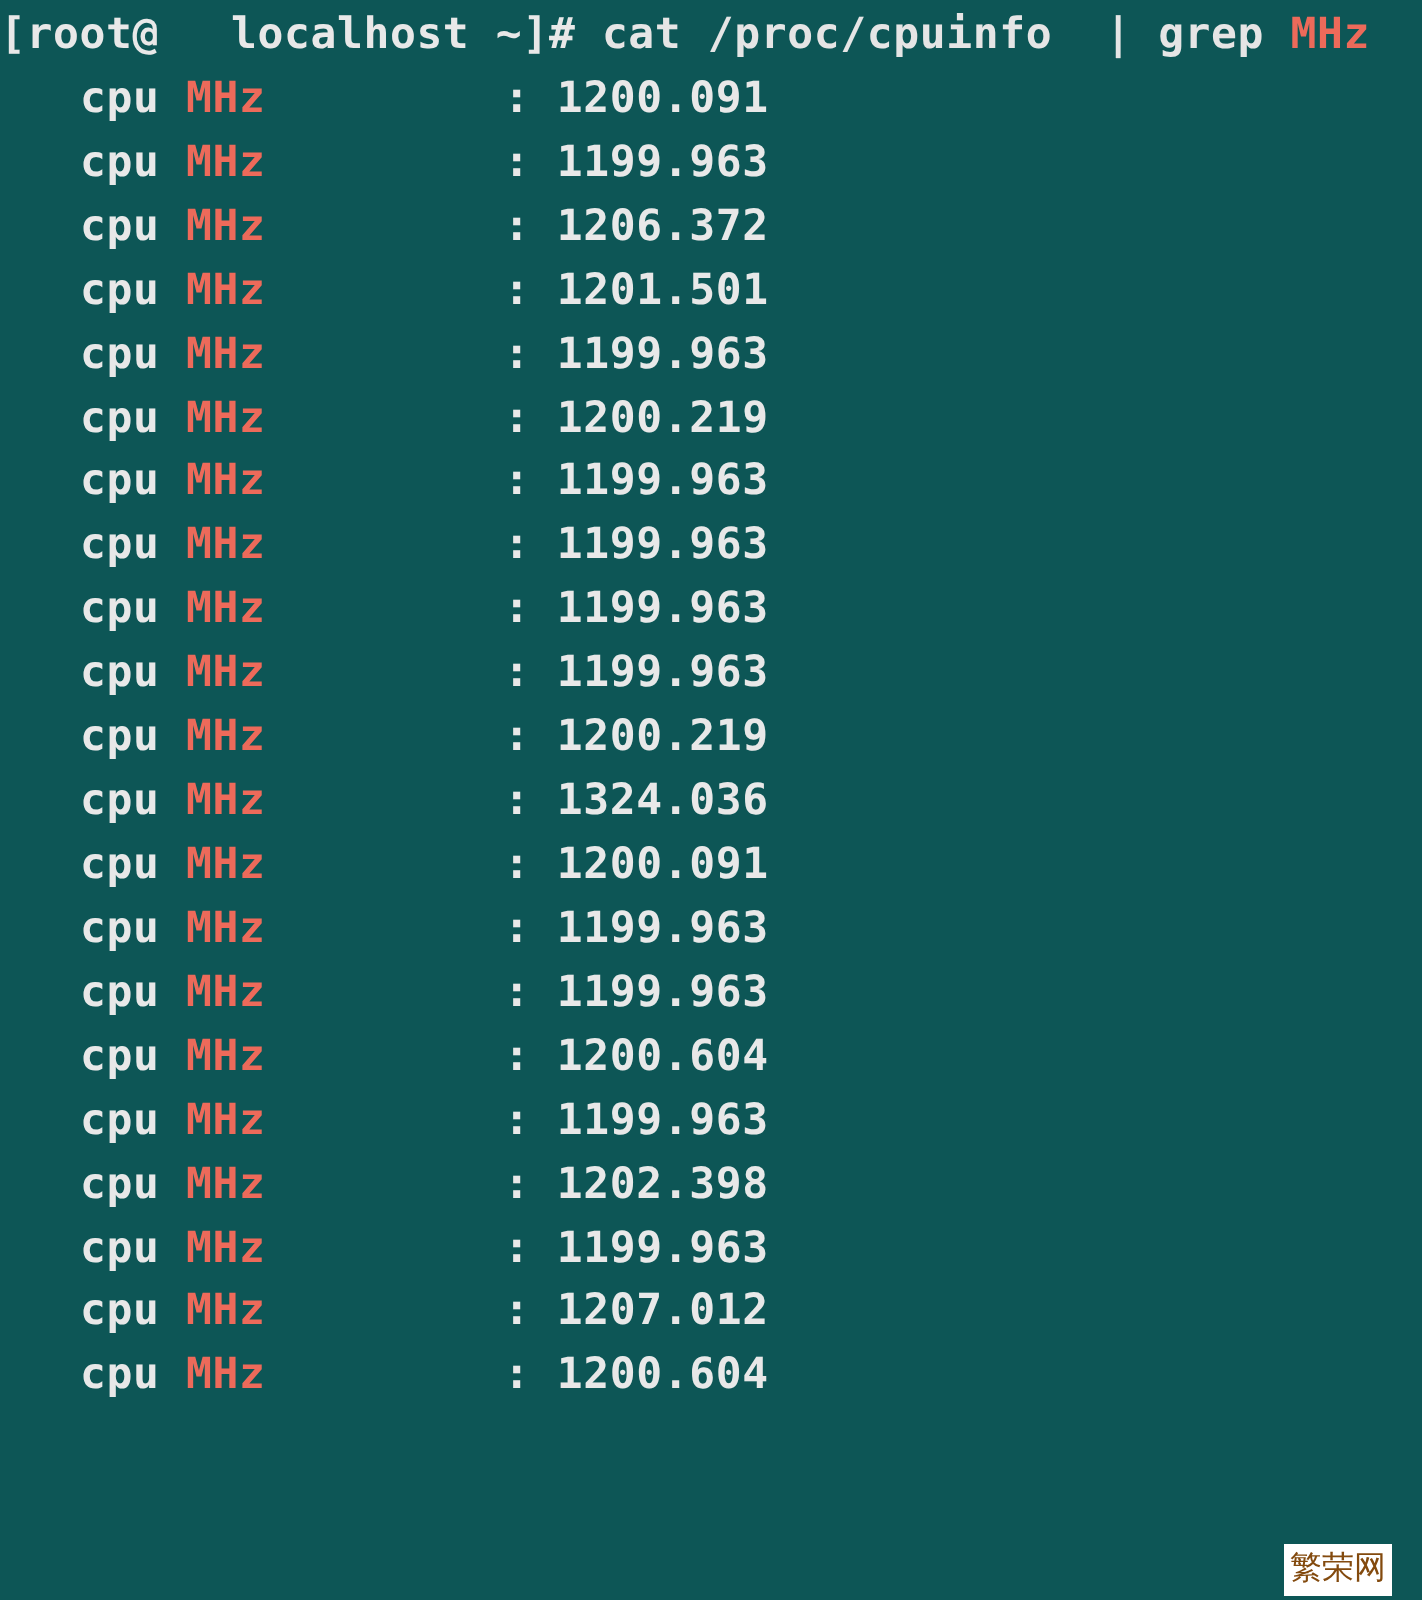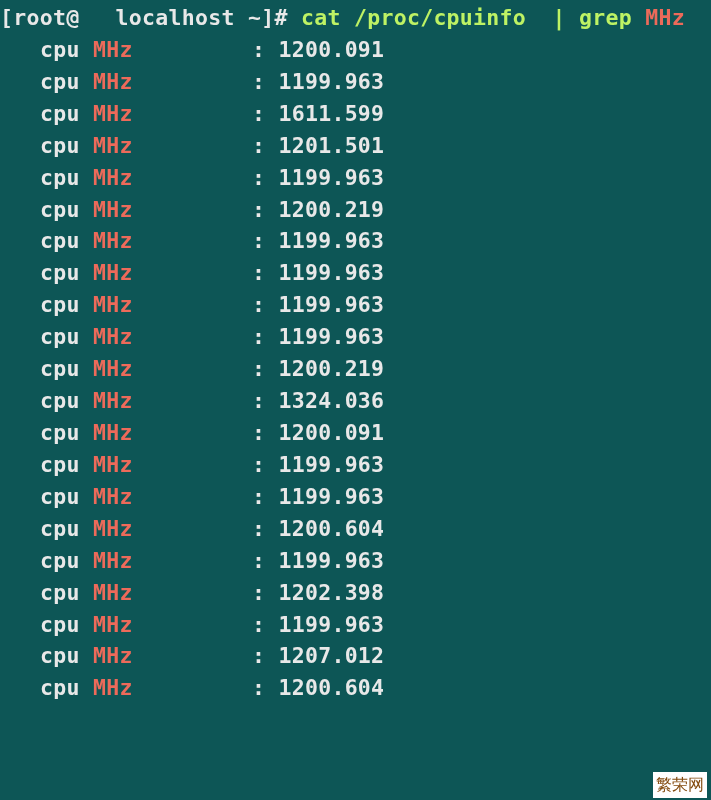--- a/index.html
+++ b/index.html
@@ -23,53 +23,53 @@
     .prompt-line {
       white-space: pre;
       letter-spacing: 0.3px;
     }
     .bracket { color: #e8e8e8; }
     .user { color: #e8e8e8; text-align: center; }
     .at { color: #e8e8e8; }
     .host { color: #e8e8e8; padding-left: 36px; }
     .tilde { color: #e8e8e8; }
     .hash { color: #e8e8e8; }
-    .cmd { color: #bef264; }
+    .cmd { color: #e5e5e5; }
     .highlight { color: #ed6a5a; }
     .output-line {
       white-space: pre;
       letter-spacing: 0.3px;
       padding-left: 40px;
     }
     .field { color: #e8e8e8; }
     .mhz { color: #ed6a5a; }
     .sep { color: #e8e8e8; }
     .val { color: #e8e8e8; }
     .watermark {
       position: absolute;
       bottom: 2px;
-      right: 4px;
+      right: 15px;
       background: #ffffff;
       color: #834a0e;
       font-family: "SimSun", serif;
       font-size: 16px;
       font-weight: normal;
       padding: 1px 3px;
       letter-spacing: 0;
     }
   </style>
 </head>
 <body>
 
 <div class="terminal">
   <div class="prompt-line"><span class="bracket">[</span><span class="user">root</span><span class="at">@</span><span class="host">localhost</span><span class="tilde"> ~</span><span class="bracket">]</span><span class="hash"># </span><span class="cmd">cat /proc/cpuinfo  | grep </span><span class="highlight">MHz</span></div>
   <div id="rows">
       <div class="output-line"><span class="field">cpu </span><span class="mhz">MHz</span><span class="sep">         : </span><span class="val">1200.091</span></div>
       <div class="output-line"><span class="field">cpu </span><span class="mhz">MHz</span><span class="sep">         : </span><span class="val">1199.963</span></div>
-      <div class="output-line"><span class="field">cpu </span><span class="mhz">MHz</span><span class="sep">         : </span><span class="val">1611.599</span></div>
+      <div class="output-line"><span class="field">cpu </span><span class="mhz">MHz</span><span class="sep">         : </span><span class="val">1206.372</span></div>
       <div class="output-line"><span class="field">cpu </span><span class="mhz">MHz</span><span class="sep">         : </span><span class="val">1201.501</span></div>
       <div class="output-line"><span class="field">cpu </span><span class="mhz">MHz</span><span class="sep">         : </span><span class="val">1199.963</span></div>
       <div class="output-line"><span class="field">cpu </span><span class="mhz">MHz</span><span class="sep">         : </span><span class="val">1200.219</span></div>
       <div class="output-line"><span class="field">cpu </span><span class="mhz">MHz</span><span class="sep">         : </span><span class="val">1199.963</span></div>
       <div class="output-line"><span class="field">cpu </span><span class="mhz">MHz</span><span class="sep">         : </span><span class="val">1199.963</span></div>
       <div class="output-line"><span class="field">cpu </span><span class="mhz">MHz</span><span class="sep">         : </span><span class="val">1199.963</span></div>
       <div class="output-line"><span class="field">cpu </span><span class="mhz">MHz</span><span class="sep">         : </span><span class="val">1199.963</span></div>
       <div class="output-line"><span class="field">cpu </span><span class="mhz">MHz</span><span class="sep">         : </span><span class="val">1200.219</span></div>
       <div class="output-line"><span class="field">cpu </span><span class="mhz">MHz</span><span class="sep">         : </span><span class="val">1324.036</span></div>
       <div class="output-line"><span class="field">cpu </span><span class="mhz">MHz</span><span class="sep">         : </span><span class="val">1200.091</span></div>

